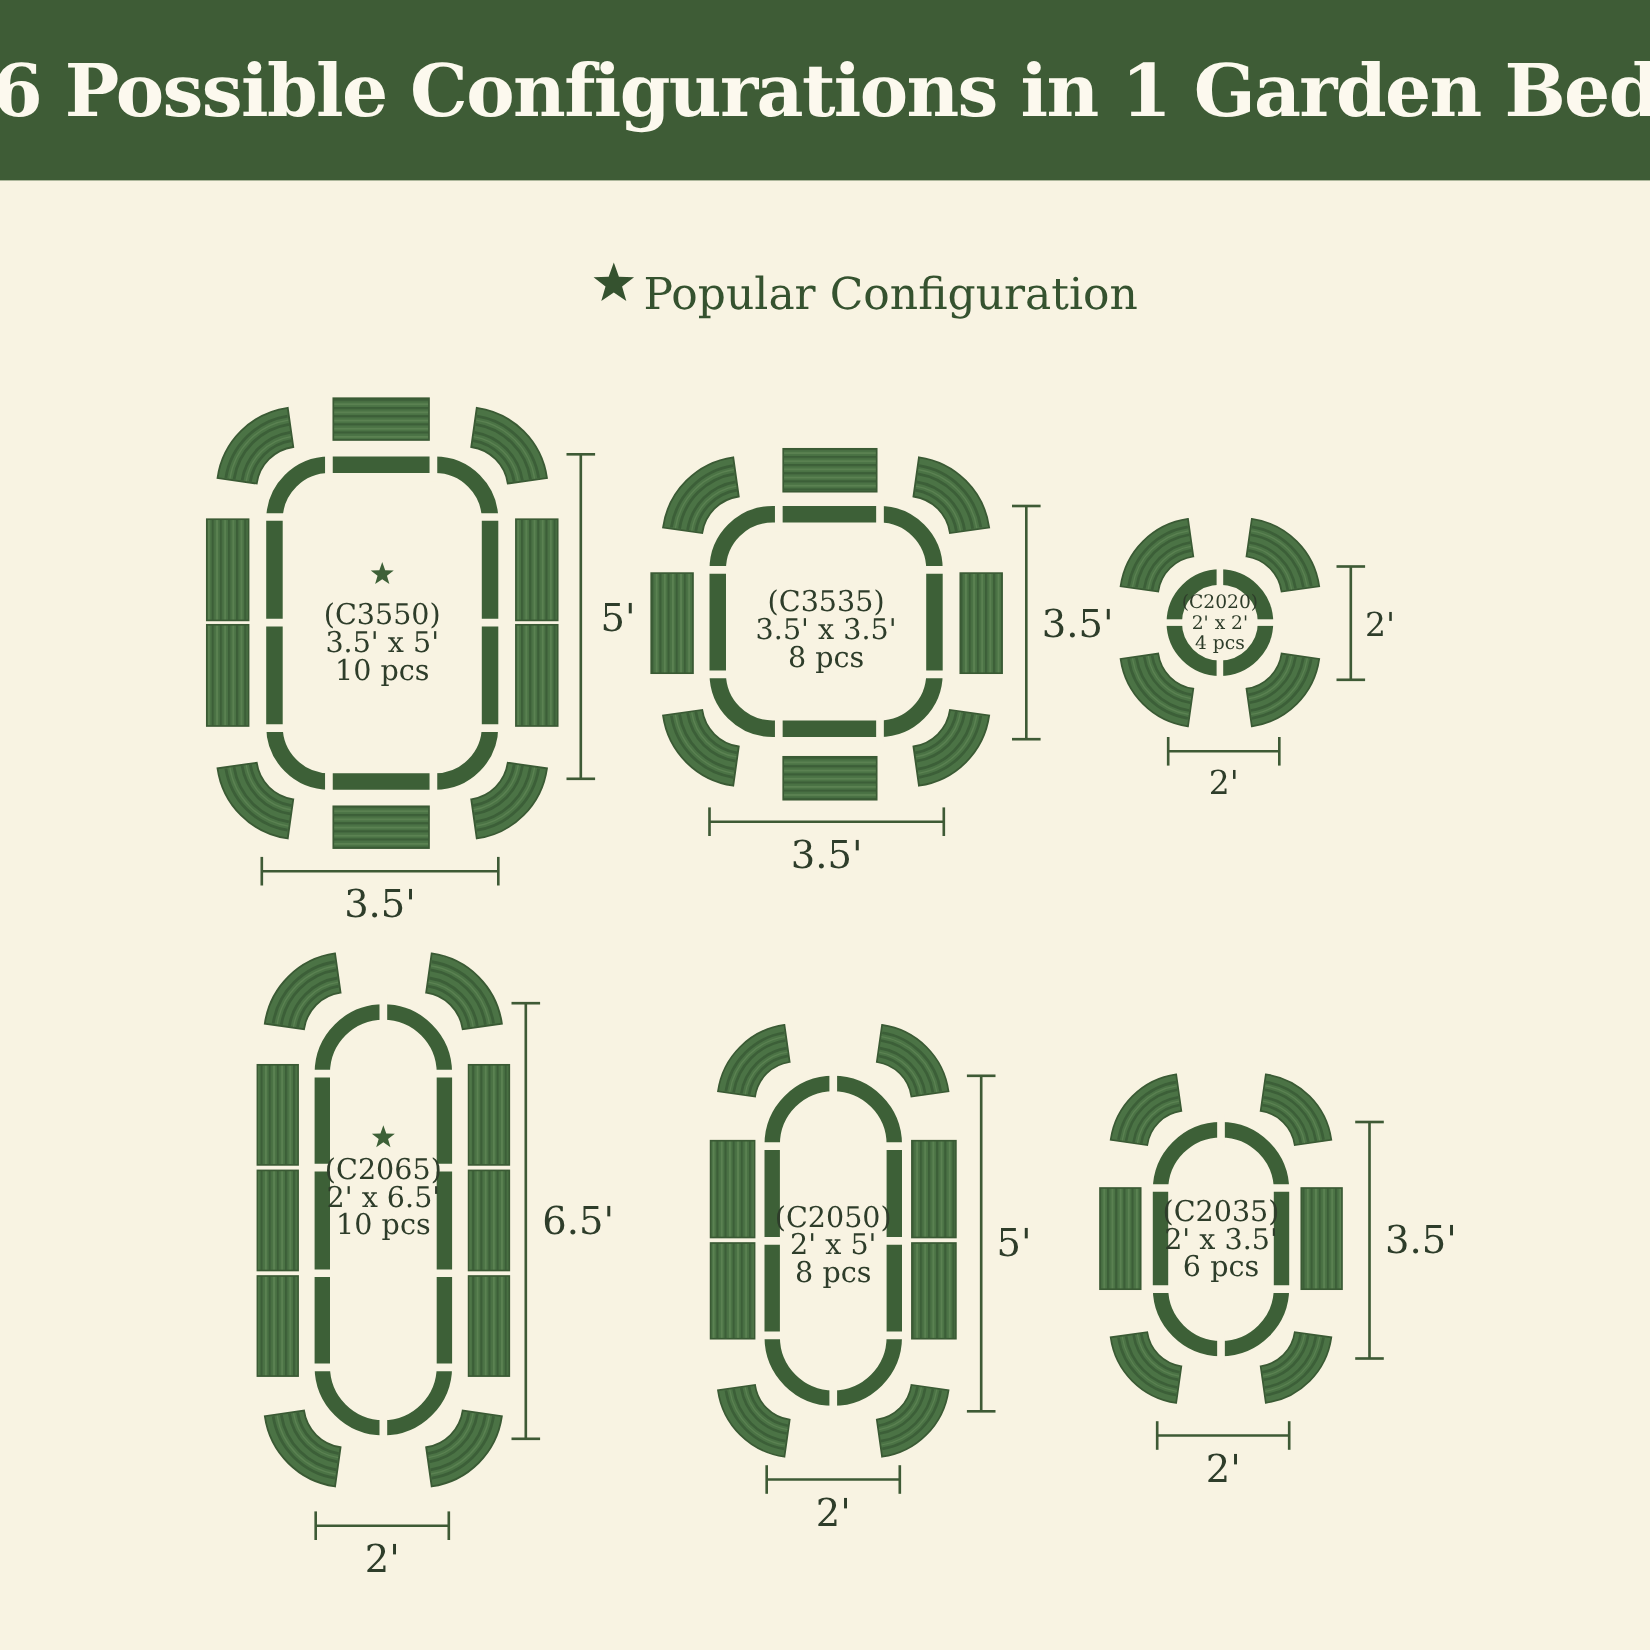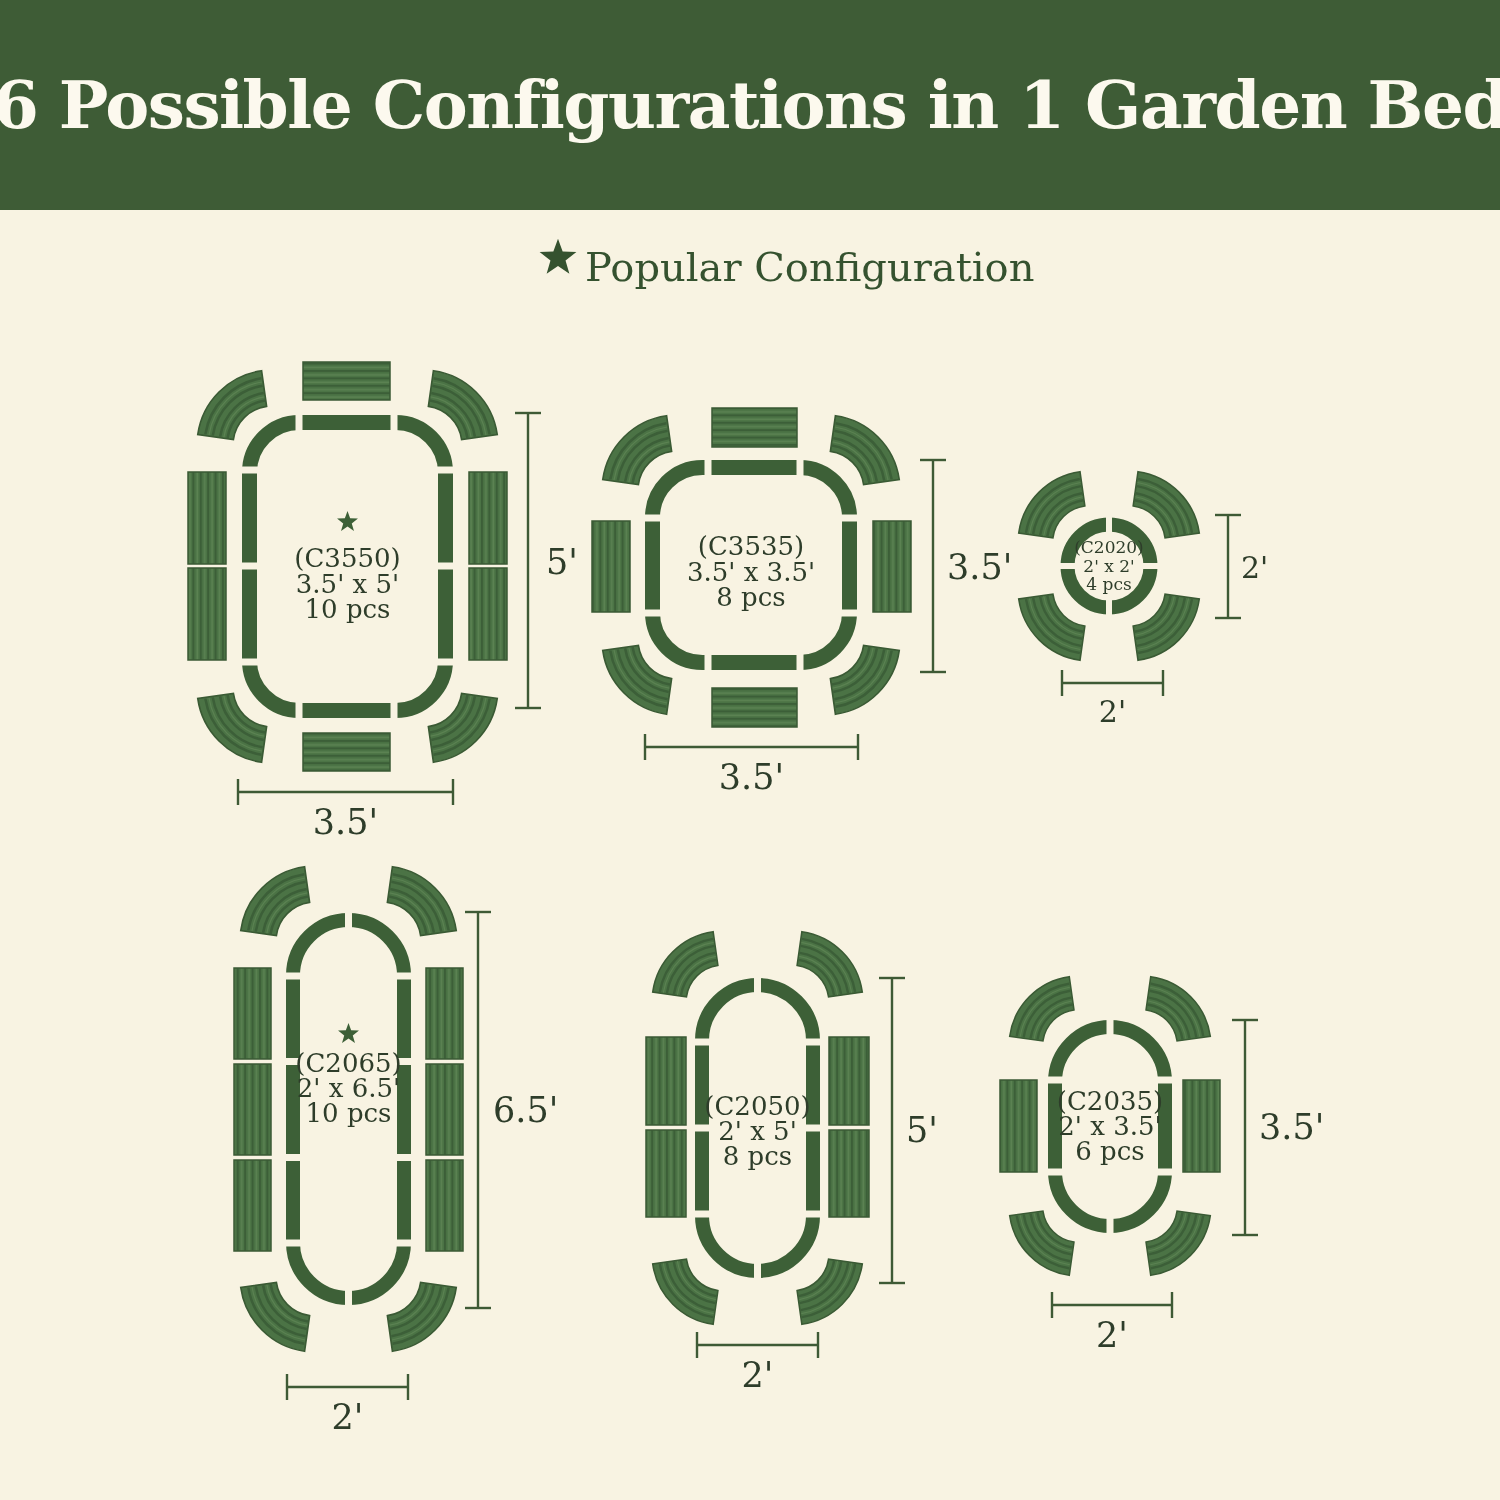--- a/index.html
+++ b/index.html
@@ -1,21 +1,21 @@
 <!DOCTYPE html>
 <html><head>
 <meta charset="utf-8">
 <style>
   html,body{margin:0;padding:0;}
   body{
     width:1500px;height:1500px;position:relative;overflow:hidden;
     background:#f8f3e2;font-family:"DejaVu Serif", serif;
   }
   .banner{
-    position:absolute;left:0;top:0;width:1500px;height:210px;
+    position:absolute;left:0;top:0;width:1500px;height:164px;
     background:#3e5c36;display:flex;align-items:center;justify-content:center;
   }
   .banner h1{
     margin:0;color:#fcf9ee;font-size:66px;font-weight:bold;letter-spacing:-1.5px;
     font-family:"DejaVu Serif", serif;white-space:nowrap;
   }
   svg.canvas{position:absolute;left:0;top:0;}
   svg text{font-family:"DejaVu Serif", serif;}
   .ctext{fill:#2e3d2a;font-size:26px;text-anchor:middle;}
   .ctext-sm{fill:#2e3d2a;font-size:17px;text-anchor:middle;}

